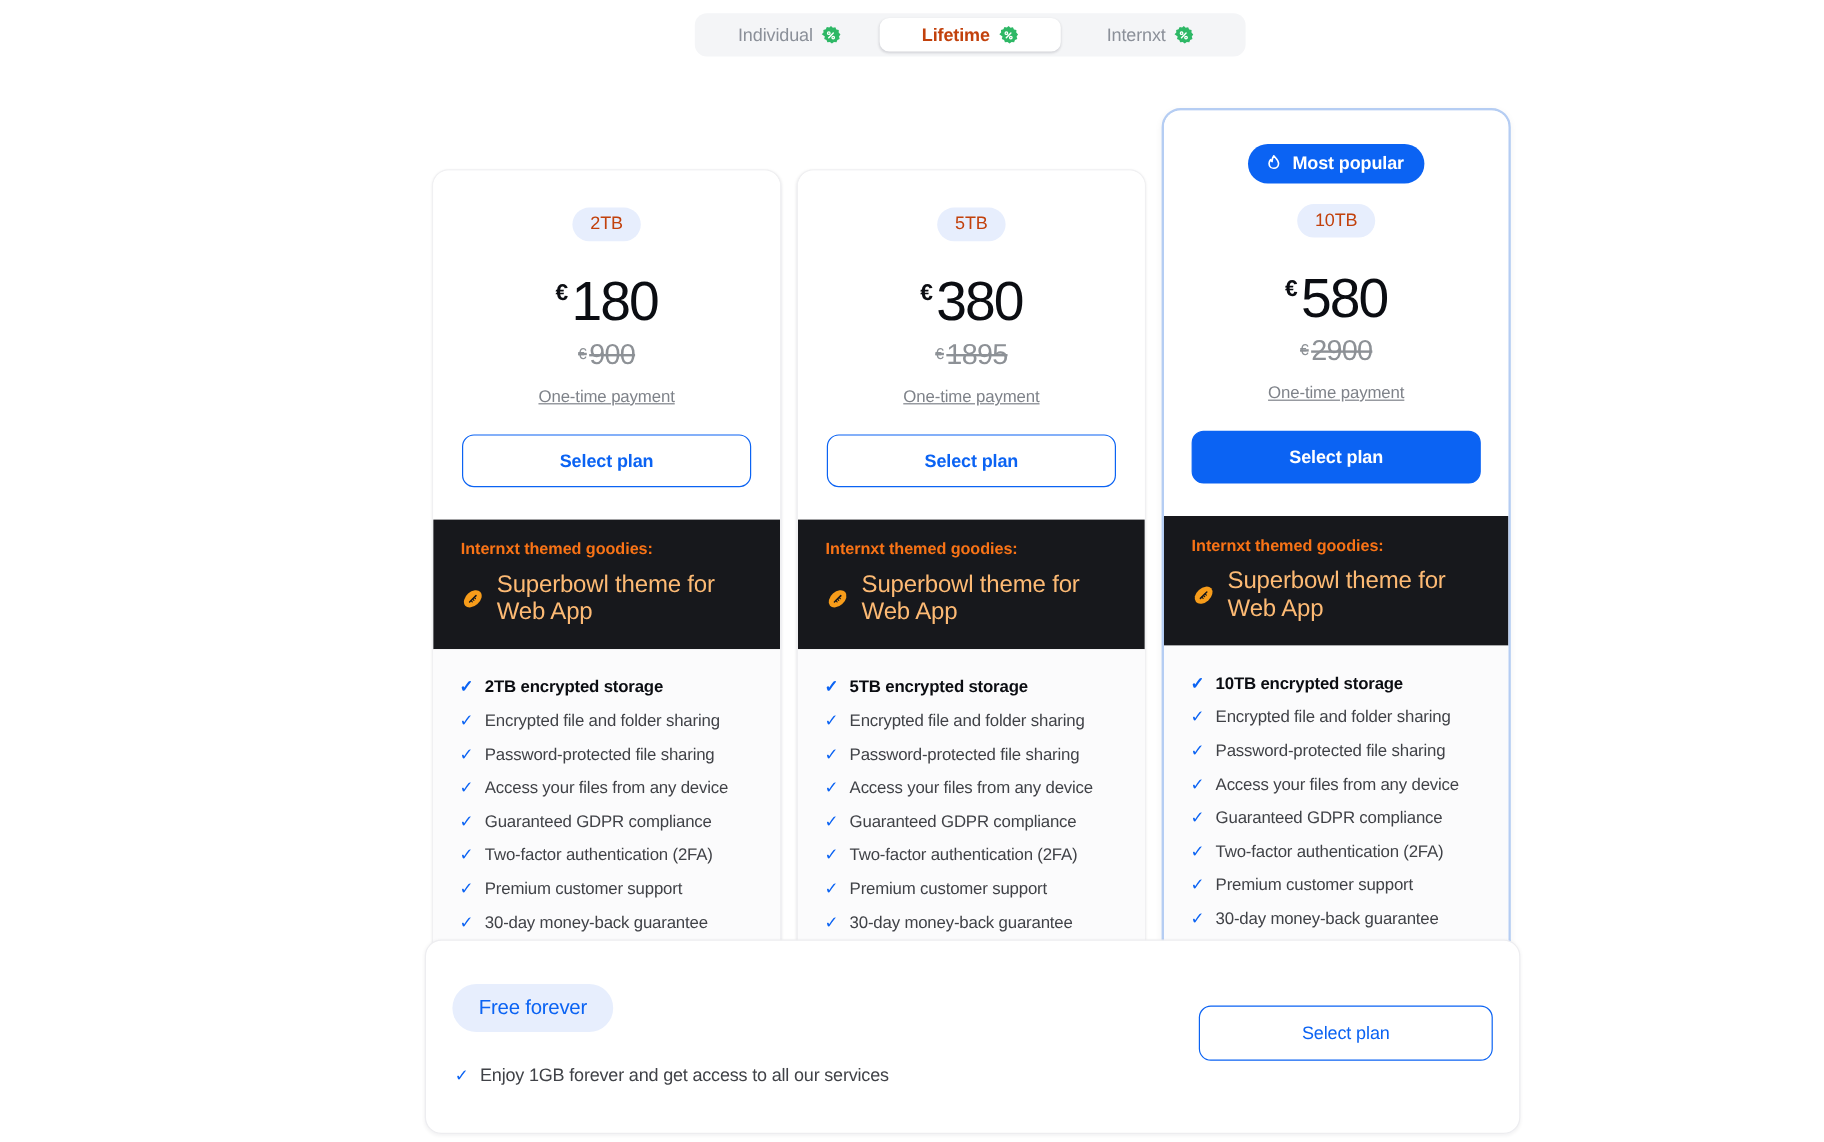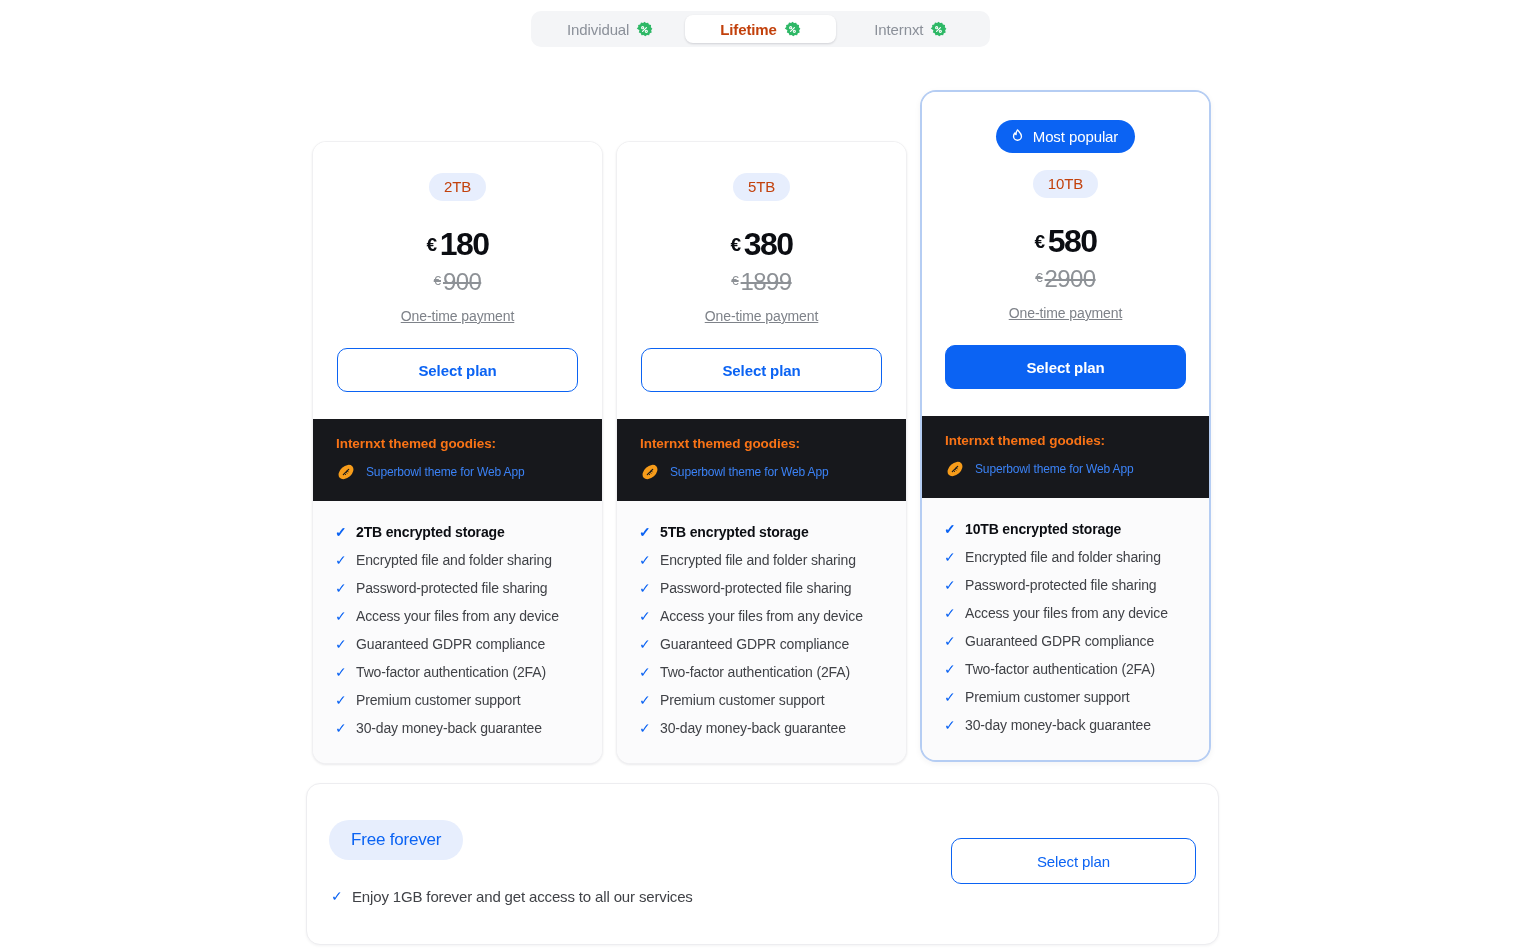--- a/index.html
+++ b/index.html
@@ -4,21 +4,21 @@
 <style>
   * { box-sizing: border-box; margin: 0; padding: 0; }
   html, body {
     width: 1520px;
     height: 952px;
     background: #ffffff;
     font-family: "Liberation Sans", sans-serif;
     -webkit-font-smoothing: antialiased;
     overflow: hidden;
   }
-  .page { position: relative; width: 1384px; height: 952px; }
+  .page { position: relative; width: 1384px; height: 952px; margin-left: 48px; }
 
   
   .tabbar {
     position: absolute;
     left: 531px; top: 11px;
     width: 459px; height: 36px;
     background: #f4f5f7;
     border-radius: 10px;
     display: flex;
     align-items: center;
@@ -89,21 +89,21 @@
   .popular-badge {
     display: inline-flex;
     align-items: center;
     gap: 7px;
     background: #0b63f3;
     color: #ffffff;
     border-radius: 999px;
     height: 33px;
     padding: 0 17px 0 13px;
     font-size: 15px;
-    font-weight: 400;
+    font-weight: 700;
     letter-spacing: -0.1px;
     margin-bottom: 17px;
   }
   .flame-icon { width: 17px; height: 17px; display: block; }
 
   .size-pill {
     background: #e7eefd;
     color: #c2410c;
     font-size: 15px;
     font-weight: 400;
@@ -122,22 +122,22 @@
     line-height: 1;
   }
   .price-cur {
     font-size: 19px;
     font-weight: 700;
     margin-top: 7px;
     margin-right: 3px;
     letter-spacing: -0.3px;
   }
   .price-val {
-    font-size: 32px;
-    font-weight: 700;
+    font-size: 46px;
+    font-weight: 400;
     letter-spacing: -1.6px;
   }
 
   .price-old {
     margin-top: 10px;
     display: flex;
     align-items: flex-start;
     justify-content: center;
     color: #8d9196;
     text-decoration: line-through;
@@ -191,22 +191,22 @@
     letter-spacing: -0.05px;
     margin-bottom: 11px;
   }
   .goodies-row {
     display: flex;
     align-items: center;
     gap: 10px;
   }
   .football-icon { width: 20px; height: 20px; display: block; flex: 0 0 auto; }
   .goodies-text {
-    color: #3b82f6;
-    font-size: 12px;
+    color: #fdba74;
+    font-size: 20px;
     letter-spacing: -0.15px;
   }
 
   
   .features {
     background: #fbfbfc;
     padding: 23px 22px 26px 22px;
   }
   .feature {
     display: flex;
@@ -389,21 +389,21 @@
       </div>
       <div class="card c1">
         <div class="card-top">
           <span class="size-pill">5TB</span>
           <div class="price-main">
             <span class="price-cur">€</span>
             <span class="price-val">380</span>
           </div>
           <div class="price-old">
             <span class="cur">€</span>
-            <span class="val">1899</span>
+            <span class="val">1895</span>
           </div>
           <div class="one-time">One-time payment</div>
           <button class="select-btn">Select plan</button>
         </div>
         <div class="goodies">
           <div class="goodies-title">Internxt themed goodies:</div>
           <div class="goodies-row">
             <svg class="football-icon" viewBox="0 0 24 24">
               <ellipse cx="12" cy="12" rx="10.2" ry="7" transform="rotate(-42 12 12)" fill="#f79c1a"></ellipse>
               <path stroke="#17181c" stroke-width="1.5" stroke-linecap="round" d="M8.8 15.2l6.4-6.4"></path>

